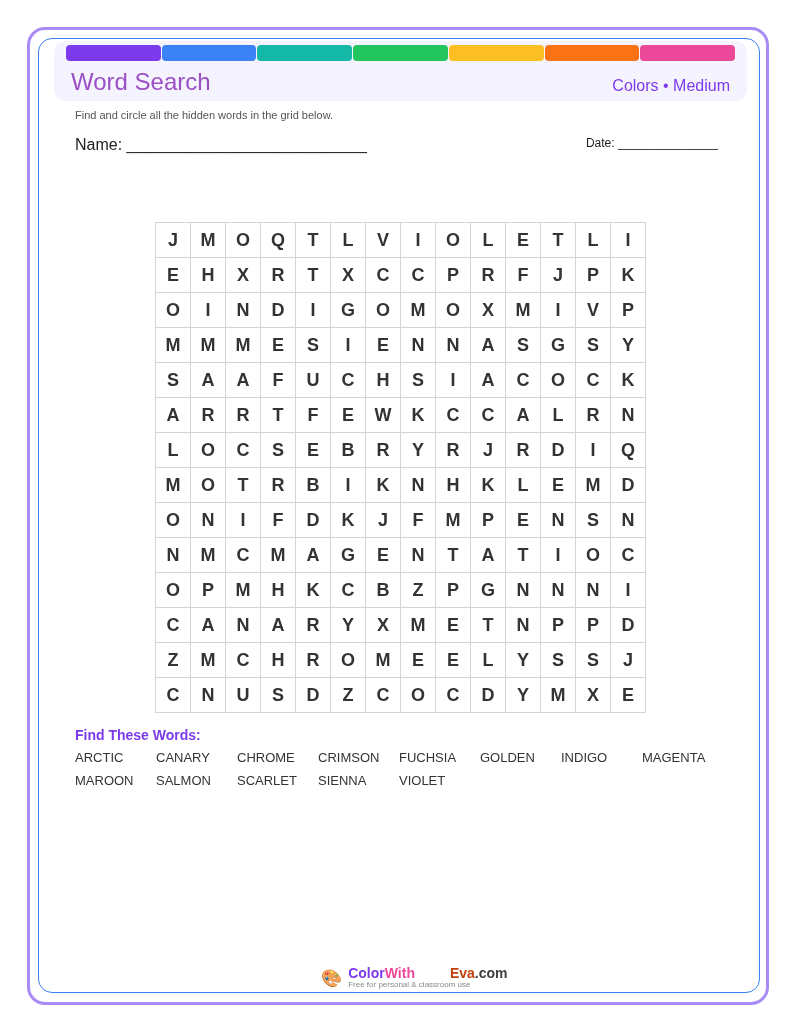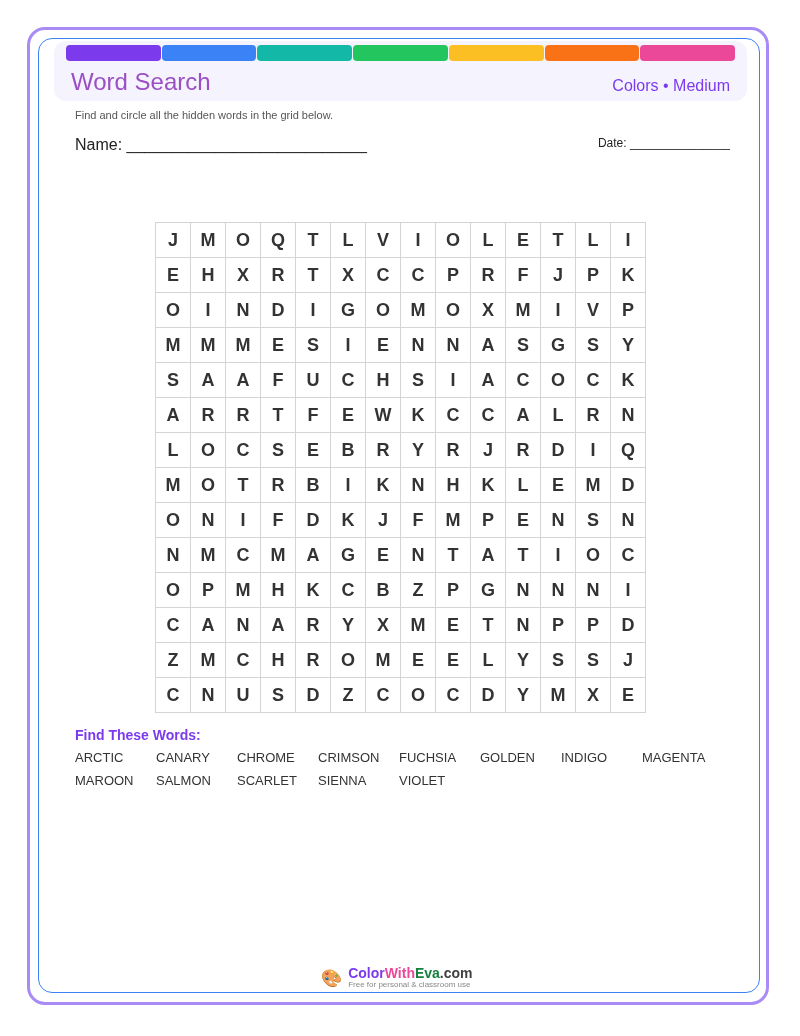--- a/index.html
+++ b/index.html
@@ -6,29 +6,29 @@
   body{width:800px;height:1036px;position:relative;font-family:"Liberation Sans",sans-serif;overflow:hidden;}
   .outer{position:absolute;left:27px;top:27px;width:742px;height:978px;border:3px solid #a98bf5;border-radius:18px;box-sizing:border-box;}
   .inner{position:absolute;left:38px;top:38px;width:722px;height:955px;border:1.5px solid #3b82f6;border-radius:14px;box-sizing:border-box;}
   .header{position:absolute;left:54px;top:41px;width:693px;height:60px;background:#f5f3fd;border-radius:12px;}
   .stripes{position:absolute;left:66px;top:45px;width:669px;height:16px;display:flex;gap:1px;}
   .stripe{flex:1;height:16px;border-radius:4px;}
   .title{position:absolute;left:71px;top:68px;font-size:24px;font-weight:normal;color:#9b4fc4;}
   .subtitle{position:absolute;right:70px;top:77px;font-size:16px;font-weight:normal;color:#7c3aed;}
   .instr{position:absolute;left:75px;top:109px;font-size:11px;color:#555;}
   .name{position:absolute;left:75px;top:136px;font-size:16px;color:#222;}
-  .date{position:absolute;right:70px;top:136px;font-size:12px;color:#222;}
+  .date{position:absolute;right:82px;top:136px;font-size:12px;color:#222;}
   .grid{position:absolute;left:155px;top:222px;display:grid;grid-template-columns:repeat(14,35px);grid-auto-rows:35px;border-top:1px solid #d4d4d4;border-left:1px solid #d4d4d4;}
   .cell{border-right:1px solid #d4d4d4;border-bottom:1px solid #d4d4d4;box-sizing:border-box;display:flex;align-items:center;justify-content:center;font-size:18px;font-weight:bold;color:#333;}
   .find-title{position:absolute;left:75px;top:727px;font-size:14px;font-weight:bold;color:#7c3aed;}
   .words{position:absolute;left:75px;top:750px;width:680px;display:grid;grid-template-columns:repeat(8,81px);row-gap:8px;font-size:13px;color:#333;}
   .footer{position:absolute;left:321px;top:966px;display:flex;align-items:center;gap:6px;}
   .palette{font-size:17px;}
   .brand{font-size:14px;font-weight:bold;line-height:14px;}
-  .brand .c{color:#7c3aed;} .brand .w{color:#ec4899;} .brand .e{color:#15803d;} .brand .d{color:#404040;}
+  .brand .c{color:#7c3aed;} .brand .w{color:#ec4899;} .brand .e{color:#c2410c;padding-left:35px;} .brand .d{color:#404040;}
   .tag{font-size:8px;color:#888;line-height:10px;}
 </style>
 </head>
 <body>
 
 <div class="outer"></div>
 <div class="inner"></div>
 <div class="header"></div>
 <div class="stripes" id="stripes">
     <div class="stripe" style="background: rgb(124, 58, 237);"></div>

